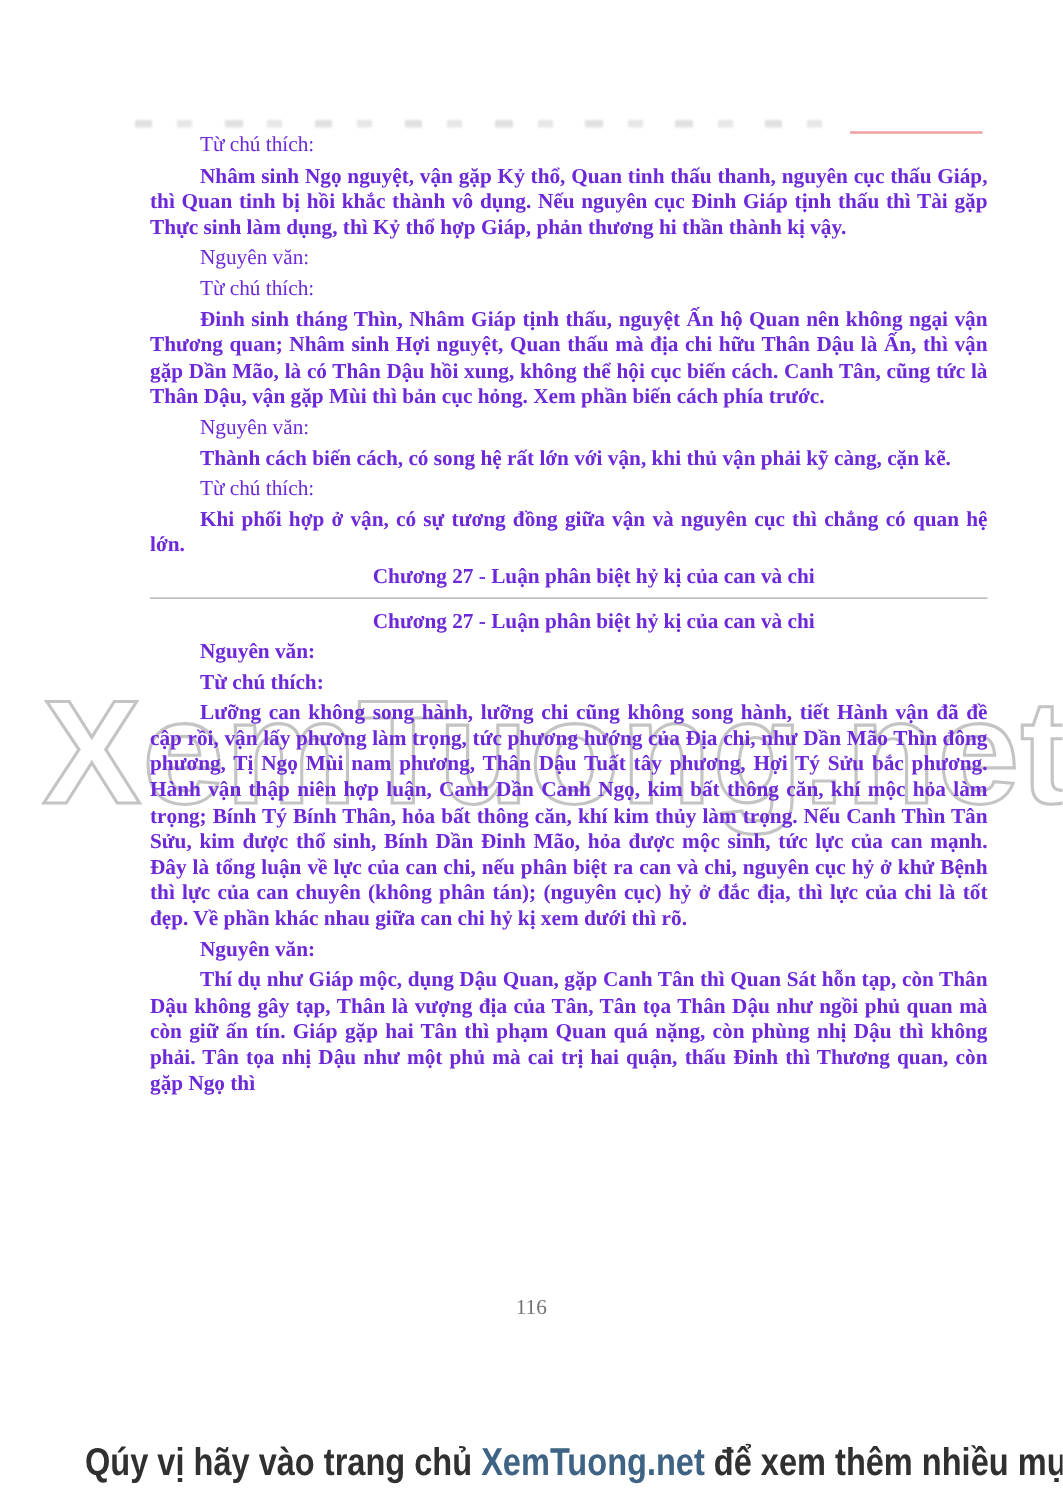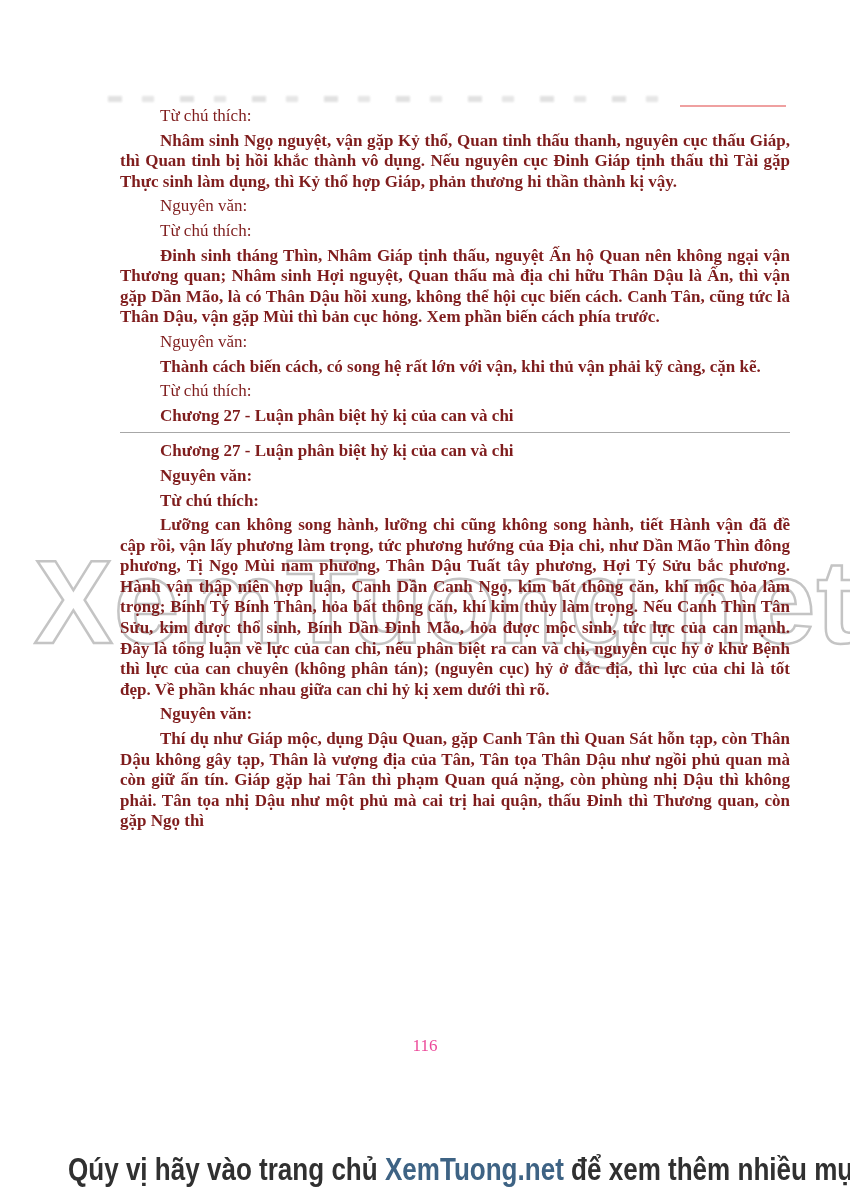--- a/index.html
+++ b/index.html
@@ -13,30 +13,30 @@
     filter:blur(1px);}
   .red-line{position:absolute;left:680px;top:105px;width:106px;height:2px;}
 
   
   .watermark{position:absolute;left:34px;top:534px;z-index:0;white-space:nowrap;
     font-family:"Liberation Sans", sans-serif;font-weight:bold;font-size:118px;letter-spacing:1px;
     color:rgba(255,255,255,0.1);-webkit-text-stroke:2.5px #b6b6b6;opacity:.8;}
 
   
   .content{position:absolute;left:120px;top:102px;width:670px;z-index:1;
-    font-size:17px;line-height:20.6px;color:#7f1d1d;}
+    font-size:17px;line-height:20.6px;color:#6d28d9;}
   .content p{margin:4px 0;}
   .para{text-align:justify;text-indent:40px;font-weight:bold;}
   .label{padding-left:40px;font-weight:normal;}
   .boldlabel{padding-left:40px;font-weight:bold;}
-  .heading{padding-left:40px;font-weight:bold;margin:6px 0;}
+  .heading{padding-left:40px;font-weight:bold;margin:6px 0;text-align:center;}
   .divider{height:1px;background:#a7a7a7;margin:6px 0 8px 0;width:100%;}
 
   .page-number{position:absolute;left:0;right:0;top:1036px;text-align:center;z-index:1;
-    font-size:17px;color:#ec4899;}
+    font-size:17px;color:#737373;}
 
   
   .footer{position:absolute;left:0;right:0;top:1152px;height:50px;z-index:2;background:#ffffff;
     text-align:center;font-family:"Liberation Sans", sans-serif;font-size:31px;font-weight:bold;
     color:#303030;transform:scaleX(0.84);transform-origin:50% 50%;white-space:nowrap;}
   .footer .brand{text-decoration:none;cursor:pointer;}
 </style>
 </head>
 <body>
 
@@ -49,20 +49,21 @@
 
   <main class="content">
     <p class="label">Từ chú thích:</p>
     <p class="para">Nhâm sinh Ngọ nguyệt, vận gặp Kỷ thổ, Quan tinh thấu thanh, nguyên cục thấu Giáp, thì Quan tinh bị hồi khắc thành vô dụng. Nếu nguyên cục Đinh Giáp tịnh thấu thì Tài gặp Thực sinh làm dụng, thì Kỷ thổ hợp Giáp, phản thương hi thần thành kị vậy.</p>
     <p class="label">Nguyên văn:</p>
     <p class="label">Từ chú thích:</p>
     <p class="para">Đinh sinh tháng Thìn, Nhâm Giáp tịnh thấu, nguyệt Ấn hộ Quan nên không ngại vận Thương quan; Nhâm sinh Hợi nguyệt, Quan thấu mà địa chi hữu Thân Dậu là Ấn, thì vận gặp Dần Mão, là có Thân Dậu hồi xung, không thể hội cục biến cách. Canh Tân, cũng tức là Thân Dậu, vận gặp Mùi thì bản cục hỏng. Xem phần biến cách phía trước.</p>
     <p class="label">Nguyên văn:</p>
     <p class="para">Thành cách biến cách, có song hệ rất lớn với vận, khi thủ vận phải kỹ càng, cặn kẽ.</p>
     <p class="label">Từ chú thích:</p>
+    <p class="para">Khi phối hợp ở vận, có sự tương đồng giữa vận và nguyên cục thì chẳng có quan hệ lớn.</p>
     <p class="heading">Chương 27 - Luận phân biệt hỷ kị của can và chi</p>
     <div class="divider" style="background: rgb(167, 167, 167);"></div>
     <p class="heading">Chương 27 - Luận phân biệt hỷ kị của can và chi</p>
     <p class="boldlabel">Nguyên văn:</p>
     <p class="boldlabel">Từ chú thích:</p>
     <p class="para">Lưỡng can không song hành, lưỡng chi cũng không song hành, tiết Hành vận đã đề cập rồi, vận lấy phương làm trọng, tức phương hướng của Địa chi, như Dần Mão Thìn đông phương, Tị Ngọ Mùi nam phương, Thân Dậu Tuất tây phương, Hợi Tý Sửu bắc phương. Hành vận thập niên hợp luận, Canh Dần Canh Ngọ, kim bất thông căn, khí mộc hỏa làm trọng; Bính Tý Bính Thân, hỏa bất thông căn, khí kim thủy làm trọng. Nếu Canh Thìn Tân Sửu, kim được thổ sinh, Bính Dần Đinh Mão, hỏa được mộc sinh, tức lực của can mạnh. Đây là tổng luận về lực của can chi, nếu phân biệt ra can và chi, nguyên cục hỷ ở khử Bệnh thì lực của can chuyên (không phân tán); (nguyên cục) hỷ ở đắc địa, thì lực của chi là tốt đẹp. Về phần khác nhau giữa can chi hỷ kị xem dưới thì rõ.</p>
     <p class="boldlabel">Nguyên văn:</p>
     <p class="para">Thí dụ như Giáp mộc, dụng Dậu Quan, gặp Canh Tân thì Quan Sát hỗn tạp, còn Thân Dậu không gây tạp, Thân là vượng địa của Tân, Tân tọa Thân Dậu như ngồi phủ quan mà còn giữ ấn tín. Giáp gặp hai Tân thì phạm Quan quá nặng, còn phùng nhị Dậu thì không phải. Tân tọa nhị Dậu như một phủ mà cai trị hai quận, thấu Đinh thì Thương quan, còn gặp Ngọ thì</p>
   </main>
 

